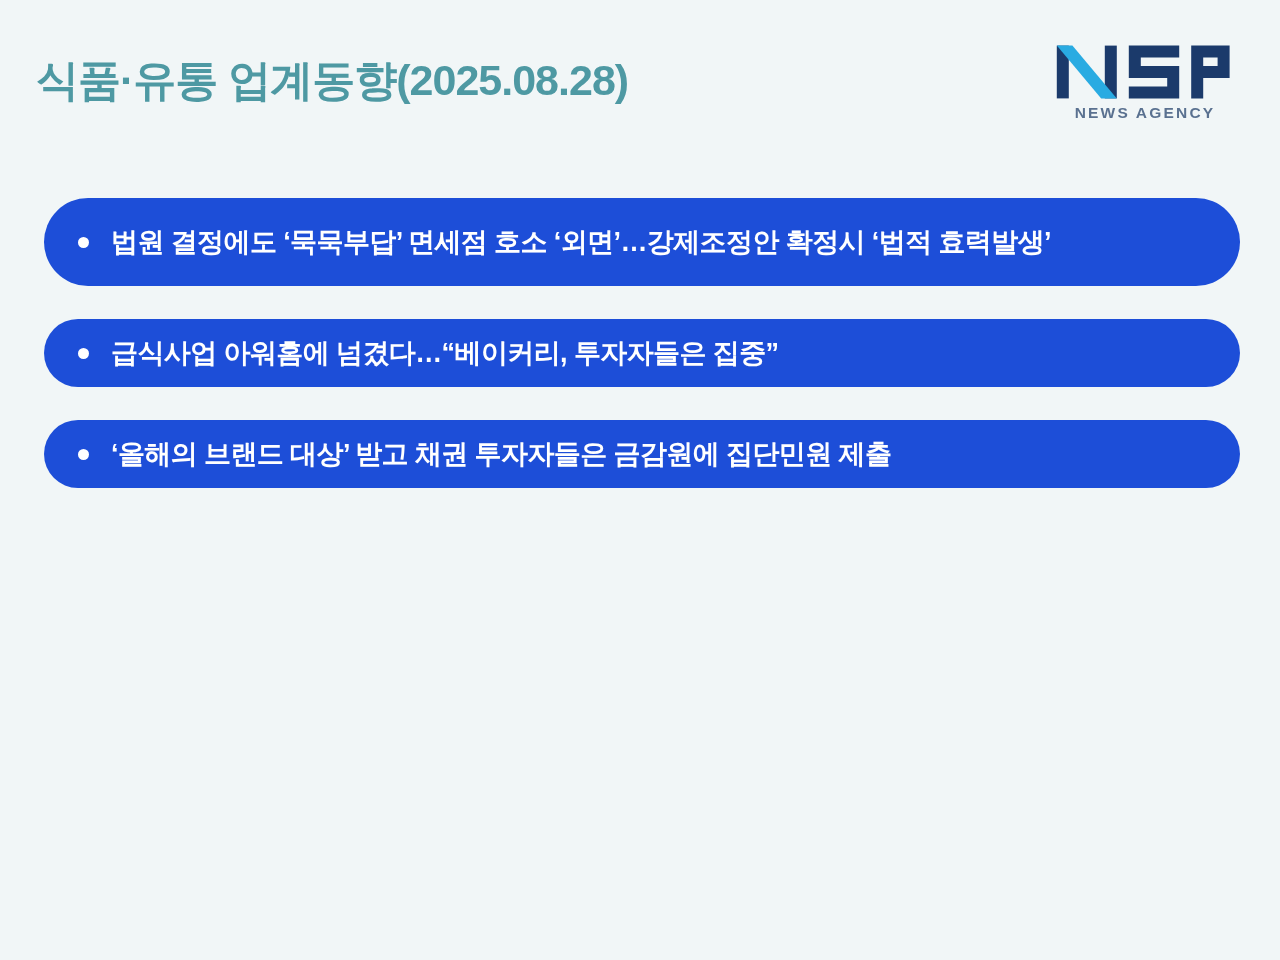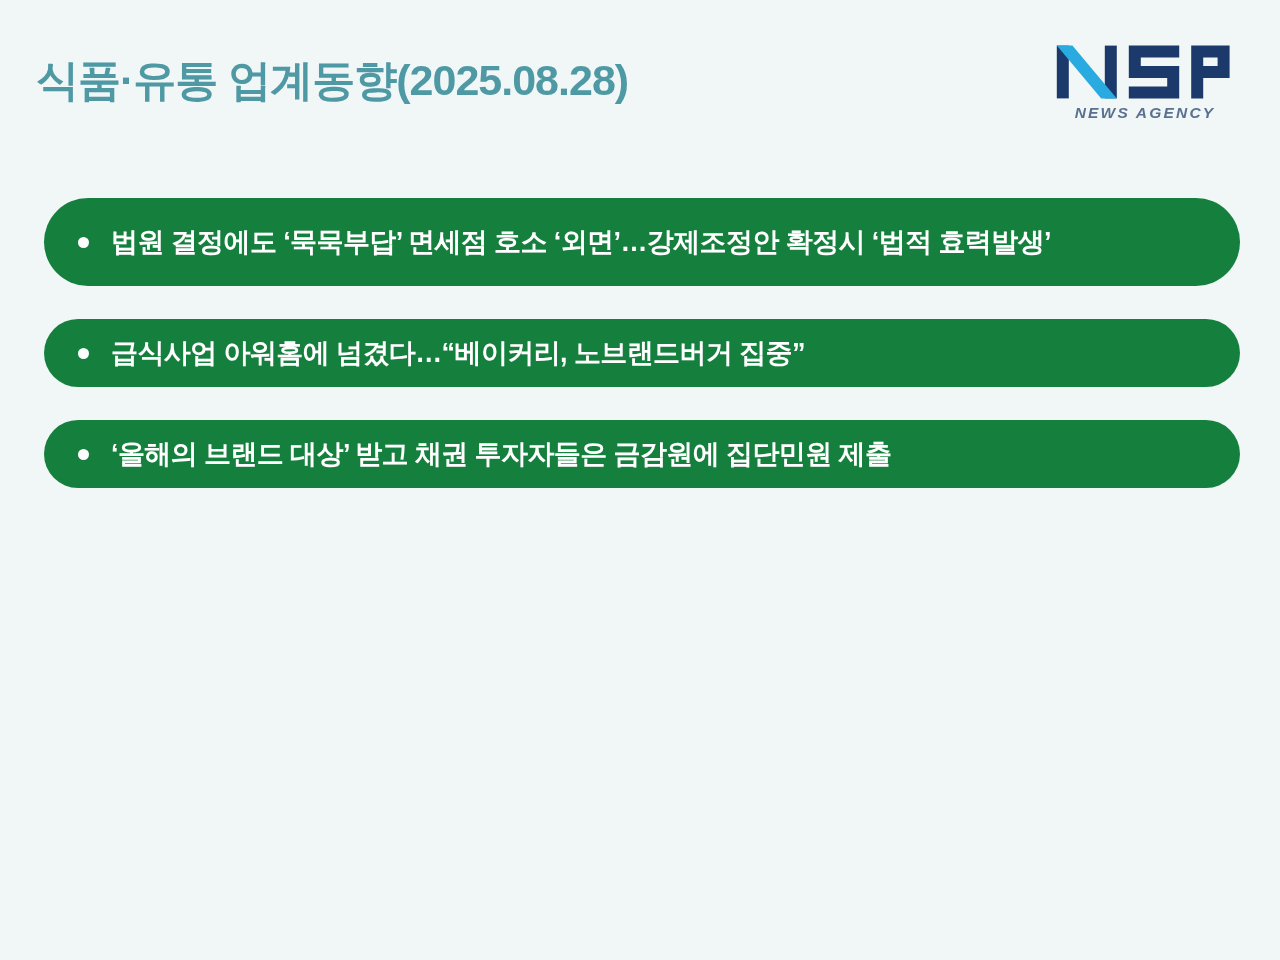--- a/index.html
+++ b/index.html
@@ -59,37 +59,36 @@
   .logo-sub {
     position: absolute;
     left: 0;
     top: 62px;
     width: 186px;
     text-align: center;
     font-size: 15.5px;
     font-weight: bold;
     color: #5a7190;
     letter-spacing: 2.2px;
-    font-style: italic;
   }
 
   
   .bullet-list {
     position: absolute;
     left: 44px;
     top: 198px;
     width: 1196px;
   }
 
   .bullet-pill {
     position: relative;
     box-sizing: border-box;
     width: 1196px;
     min-height: 68px;
-    background: #15803d;
+    background: #1d4ed8;
     border-radius: 44px;
     margin-bottom: 33px;
     display: flex;
     align-items: center;
     padding: 10px 40px 10px 34px;
   }
 
   .bullet-pill.tall {
     min-height: 88px;
   }
@@ -140,21 +139,21 @@
 
   <div class="bullet-list">
 
     <div class="bullet-pill tall">
       <span class="bullet-dot"></span>
       <span class="bullet-text">법원 결정에도 ‘묵묵부답’ 면세점 호소 ‘외면’…강제조정안 확정시 ‘법적 효력발생’</span>
     </div>
 
     <div class="bullet-pill">
       <span class="bullet-dot"></span>
-      <span class="bullet-text">급식사업 아워홈에 넘겼다…“베이커리, 노브랜드버거 집중”</span>
+      <span class="bullet-text">급식사업 아워홈에 넘겼다…“베이커리, 투자자들은 집중”</span>
     </div>
 
     <div class="bullet-pill">
       <span class="bullet-dot"></span>
       <span class="bullet-text">‘올해의 브랜드 대상’ 받고 채권 투자자들은 금감원에 집단민원 제출</span>
     </div>
 
 
 
   </div>

